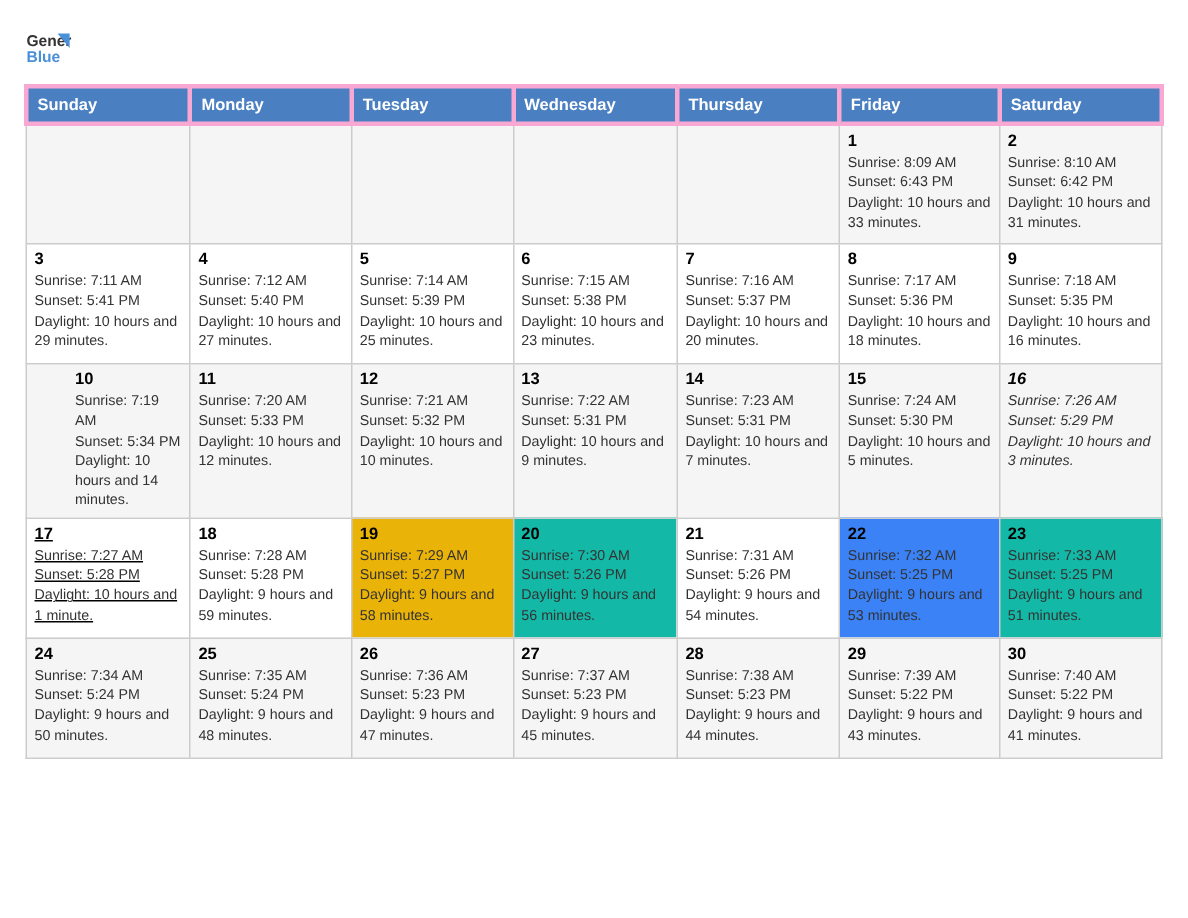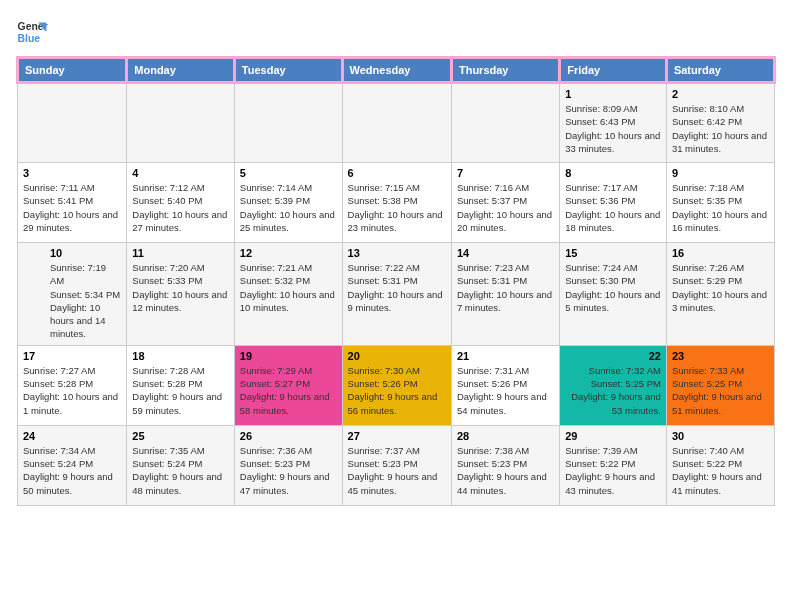--- a/index.html
+++ b/index.html
@@ -173,51 +173,51 @@
           <div class="day-info">Sunrise: 7:22 AM<br>Sunset: 5:31 PM<br>Daylight: 10 hours and 9 minutes.</div>
         </td>
         <td style="background-color: rgb(245, 245, 245);">
           <span class="day-number">14</span>
           <div class="day-info">Sunrise: 7:23 AM<br>Sunset: 5:31 PM<br>Daylight: 10 hours and 7 minutes.</div>
         </td>
         <td style="background-color: rgb(245, 245, 245);">
           <span class="day-number">15</span>
           <div class="day-info">Sunrise: 7:24 AM<br>Sunset: 5:30 PM<br>Daylight: 10 hours and 5 minutes.</div>
         </td>
-        <td style="background-color: rgb(245, 245, 245);">
+        <td style="background-color: rgb(245, 245, 245); font-style: italic;">
           <span class="day-number">16</span>
           <div class="day-info">Sunrise: 7:26 AM<br>Sunset: 5:29 PM<br>Daylight: 10 hours and 3 minutes.</div>
         </td>
       </tr>
       <tr>
-        <td style="background-color: rgb(255, 255, 255);">
+        <td style="background-color: rgb(255, 255, 255); text-decoration: underline;">
           <span class="day-number">17</span>
           <div class="day-info">Sunrise: 7:27 AM<br>Sunset: 5:28 PM<br>Daylight: 10 hours and 1 minute.</div>
         </td>
         <td style="background-color: rgb(255, 255, 255); margin-left: 27px;">
           <span class="day-number">18</span>
           <div class="day-info">Sunrise: 7:28 AM<br>Sunset: 5:28 PM<br>Daylight: 9 hours and 59 minutes.</div>
         </td>
-        <td style="background-color: #ec4899;">
+        <td style="background-color: #eab308;">
           <span class="day-number">19</span>
           <div class="day-info">Sunrise: 7:29 AM<br>Sunset: 5:27 PM<br>Daylight: 9 hours and 58 minutes.</div>
         </td>
-        <td style="background-color: #eab308;">
+        <td style="background-color: #14b8a6;">
           <span class="day-number">20</span>
           <div class="day-info">Sunrise: 7:30 AM<br>Sunset: 5:26 PM<br>Daylight: 9 hours and 56 minutes.</div>
         </td>
         <td style="background-color: rgb(255, 255, 255);">
           <span class="day-number">21</span>
           <div class="day-info">Sunrise: 7:31 AM<br>Sunset: 5:26 PM<br>Daylight: 9 hours and 54 minutes.</div>
         </td>
-        <td style="background-color: #14b8a6; text-align: right;">
+        <td style="background-color: #3b82f6;">
           <span class="day-number">22</span>
           <div class="day-info">Sunrise: 7:32 AM<br>Sunset: 5:25 PM<br>Daylight: 9 hours and 53 minutes.</div>
         </td>
-        <td style="background-color: #f97316;">
+        <td style="background-color: #14b8a6;">
           <span class="day-number">23</span>
           <div class="day-info">Sunrise: 7:33 AM<br>Sunset: 5:25 PM<br>Daylight: 9 hours and 51 minutes.</div>
         </td>
       </tr>
       <tr>
         <td style="background-color: rgb(245, 245, 245);">
           <span class="day-number">24</span>
           <div class="day-info">Sunrise: 7:34 AM<br>Sunset: 5:24 PM<br>Daylight: 9 hours and 50 minutes.</div>
         </td>
         <td style="background-color: rgb(245, 245, 245);">

